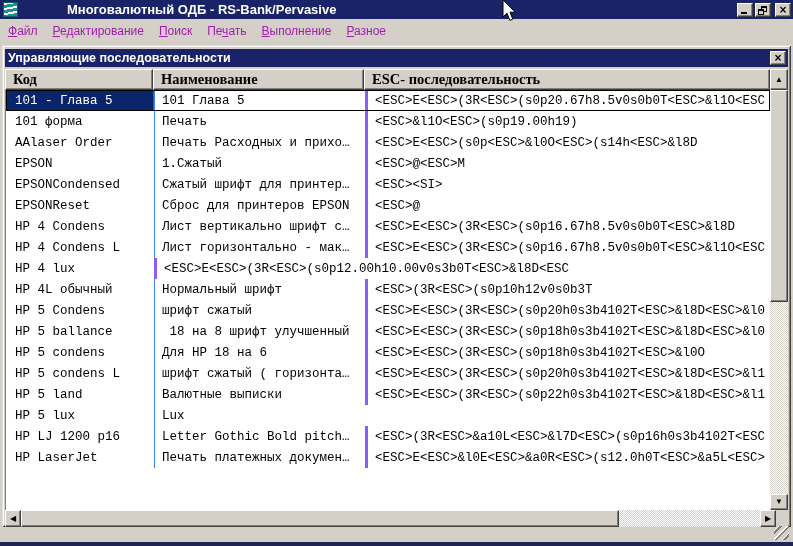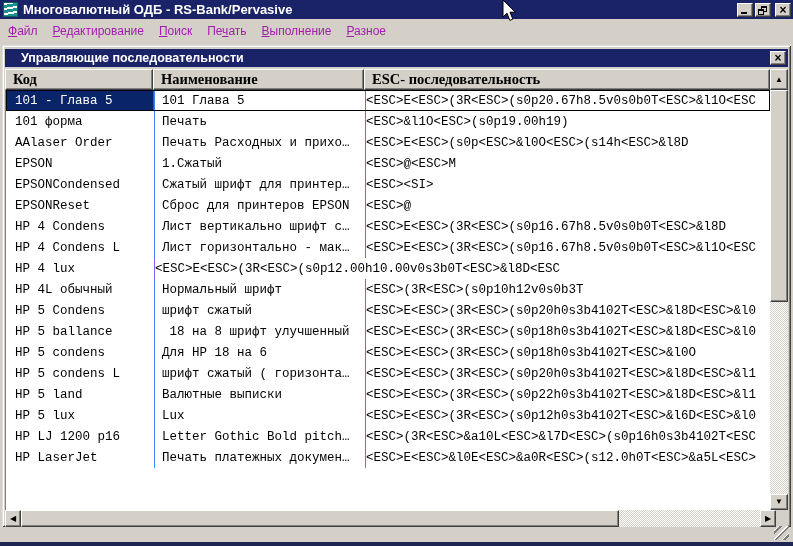--- a/index.html
+++ b/index.html
@@ -5,21 +5,21 @@
   html,body { margin:0; padding:0; background:#808080; }
   #app {
     position:relative; width:793px; height:546px; overflow:hidden;
     background:#d4d0c8; font-family:"Liberation Sans", sans-serif;
     -webkit-font-smoothing:none;
   }
   
   .titlebar {
     position:absolute; left:0; top:0; width:793px; height:19px;
     background:var(--titlebar,#1a2368); display:flex; align-items:center;
-    padding:0 2px; box-sizing:border-box;
+    padding:0 2px; box-sizing:border-box;gap:44px;
   }
   .app-icon {
     width:15px; height:15px; margin:0 5px 0 1px; flex:0 0 auto;
     background:repeating-linear-gradient(170deg,#ffffff 0 2px, var(--logo-teal,#189390) 2px 5px);
     border:1px solid #0f5f5d; box-sizing:border-box;
   }
   .title-text { color:#ffffff; font-size:13px; font-weight:bold; white-space:nowrap; }
   .win-btns { margin-left:auto; display:flex; align-items:center; }
   .wbtn {
     width:16px; height:14px; background:#d4d0c8; position:relative; margin-left:2px;
@@ -40,21 +40,21 @@
   .menu-item .u { text-decoration:underline; }
   
   .dialog {
     position:absolute; left:2px; top:45px; width:789px; height:482px; box-sizing:border-box;
     background:#d4d0c8; padding:4px 3px 3px 3px;
     box-shadow: inset 1px 1px 0 #dfdfdf, inset -1px -1px 0 #404040,
                 inset 2px 2px 0 #ffffff, inset -2px -2px 0 #808080;
   }
   .dlg-titlebar {
     height:18px; background:var(--titlebar,#1a2368); display:flex; align-items:center;
-    padding:0 2px 0 16px;
+    padding:0 2px 0 3px;
     justify-content:flex-end;
   }
   .dlg-title-text { color:#fff; font-size:12.5px; font-weight:bold; flex:1; white-space:nowrap; }
   .dlg-close {
     width:16px; height:14px; background:#d4d0c8; position:relative;
     border:1px solid; border-color:#ffffff #404040 #404040 #ffffff;
     box-shadow:inset -1px -1px 0 #808080; box-sizing:border-box;
   }
   
   .grid { margin-top:2px; }
@@ -74,21 +74,21 @@
     display:flex; align-items:center; justify-content:center;
     font-size:8px; color:#000; line-height:1;
   }
   .v-up { width:18px; height:21px; flex:0 0 auto; }
   .body { position:relative; height:420px; background:#ffffff; border-left:1px solid #808080; box-sizing:border-box; }
   .rows { position:absolute; left:0; top:0; right:18px; bottom:0; overflow:hidden; }
   .row { display:flex; height:21px; align-items:center; font-family:"Liberation Mono", monospace; font-size:12.5px; color:#000; white-space:pre; }
   .cell { box-sizing:border-box; overflow:hidden; height:100%; display:flex; align-items:center; white-space:pre; }
   .c1 { width:148px; padding-left:9px; }
   .c2 { width:211px; padding-left:7px; border-left:1px solid #3b82f6; }
-  .c3 { flex:1; border-left:1px solid #8b5cf6; }
+  .c3 { flex:1; padding-left:7px; border-left:3px solid #8b5cf6; }
   .row.selected { outline:1px solid #000000; outline-offset:-1px;text-align:right; }
   .row.selected .c1 { background:var(--selection,#0a246a); color:#ffffff; box-shadow:inset -1px -1px 0 #3a5ab0; }
   
   .vscroll { position:absolute; top:0; right:0; width:18px; height:420px; display:flex; flex-direction:column; }
   .v-thumb { height:212px; background:#d4d0c8; border:1px solid; border-color:#ffffff #404040 #404040 #ffffff; box-shadow:inset -1px -1px 0 #808080; box-sizing:border-box; }
   .dither {
     flex:1; background-color:#d4d0c8;
     background-image:linear-gradient(45deg,#ffffff 25%,transparent 25%,transparent 75%,#ffffff 75%),
                      linear-gradient(45deg,#ffffff 25%,transparent 25%,transparent 75%,#ffffff 75%);
     background-size:2px 2px; background-position:0 0,1px 1px;
@@ -249,21 +249,20 @@
 
   <div class="row">
     <div class="cell c1">HP 5 land</div>
     <div class="cell c2">Валютные выписки</div>
     <div class="cell c3">&lt;ESC&gt;E&lt;ESC&gt;(3R&lt;ESC&gt;(s0p22h0s3b4102T&lt;ESC&gt;&amp;l8D&lt;ESC&gt;&amp;l1</div>
   </div>
 
   <div class="row">
     <div class="cell c1">HP 5 lux</div>
     <div class="cell c2">Lux</div>
-    <div class="cell c3">&lt;ESC&gt;E&lt;ESC&gt;(3R&lt;ESC&gt;(s0p12h0s3b4102T&lt;ESC&gt;&amp;l6D&lt;ESC&gt;&amp;l0</div>
   </div>
 
 
 
   <div class="row">
     <div class="cell c1">HP LJ 1200 p16</div>
     <div class="cell c2">Letter Gothic Bold pitch…</div>
     <div class="cell c3">&lt;ESC&gt;(3R&lt;ESC&gt;&amp;a10L&lt;ESC&gt;&amp;l7D&lt;ESC&gt;(s0p16h0s3b4102T&lt;ESC</div>
   </div>
 

